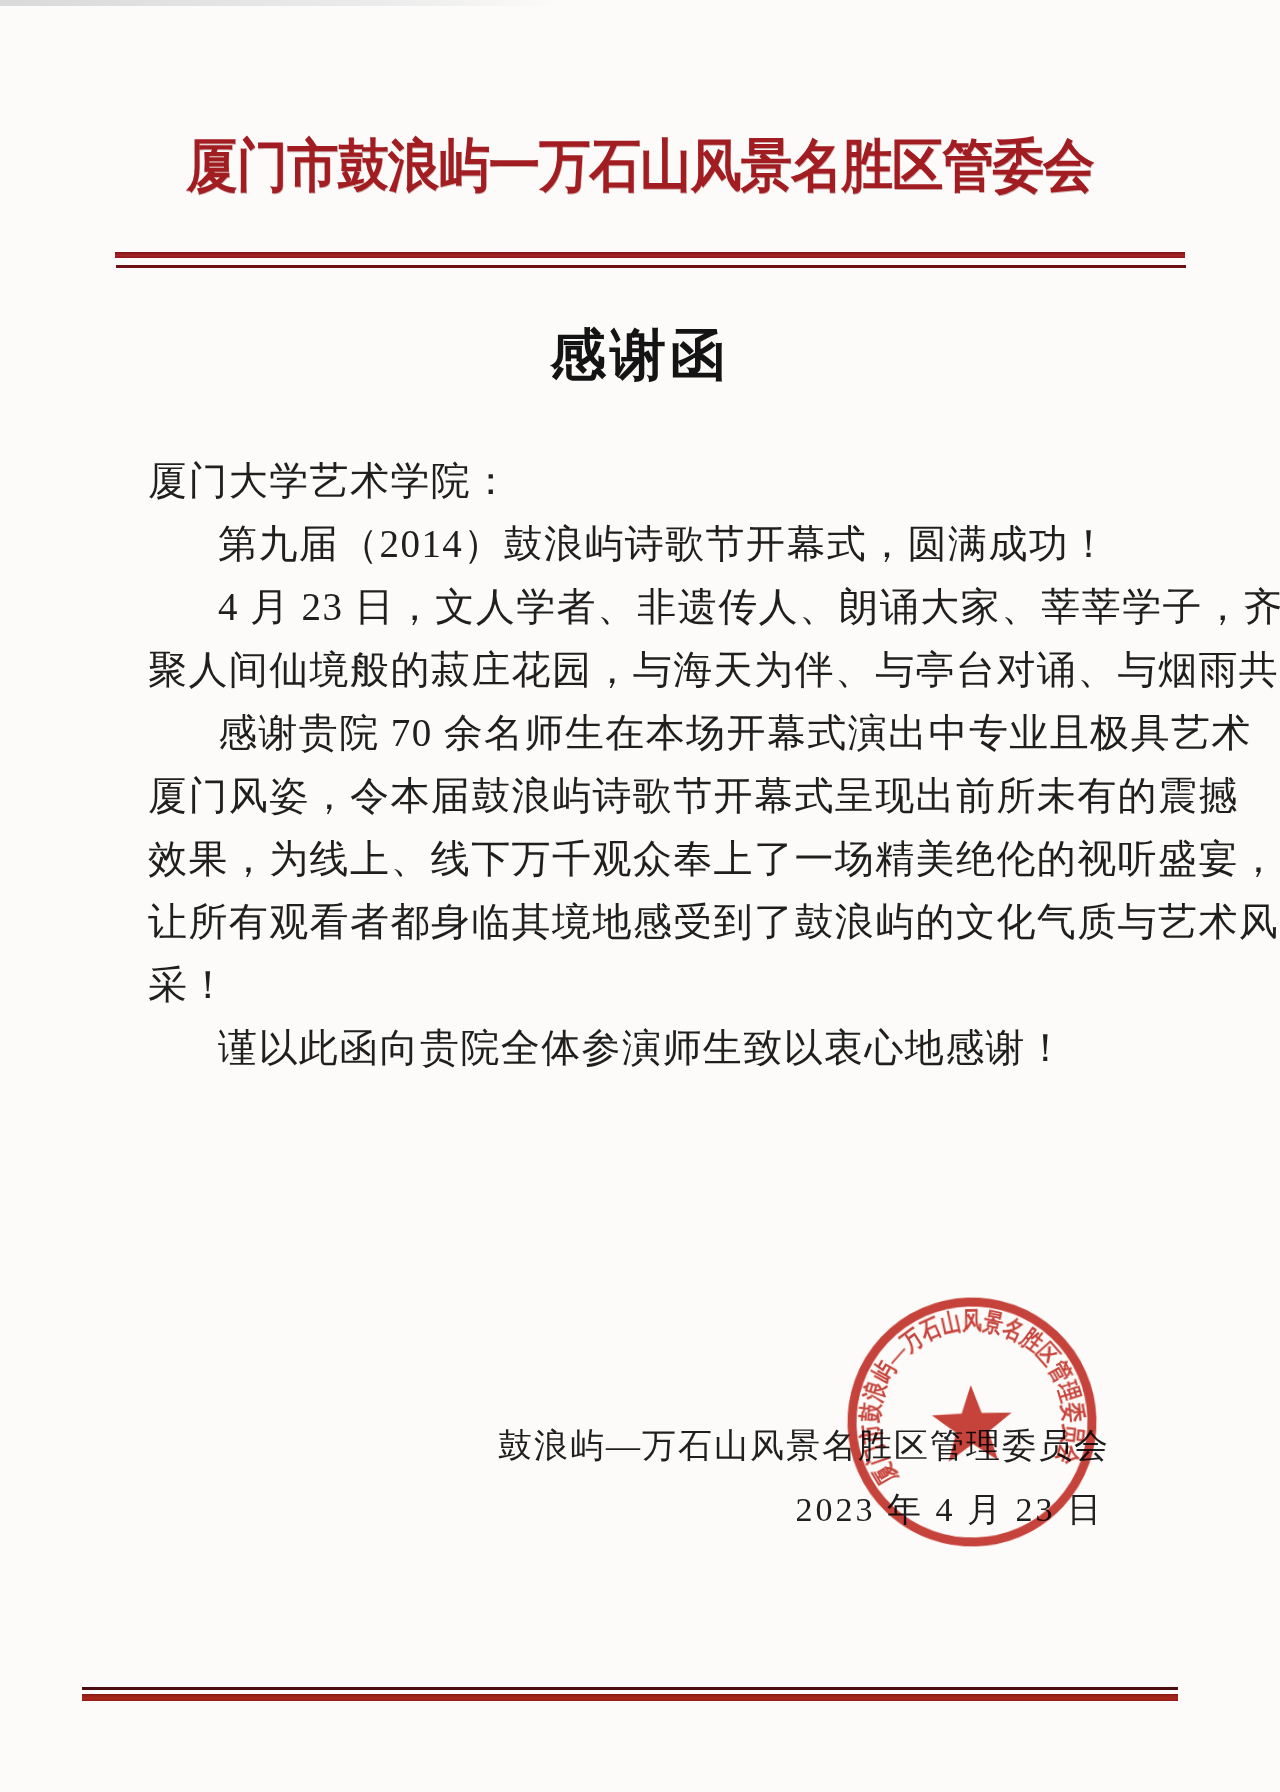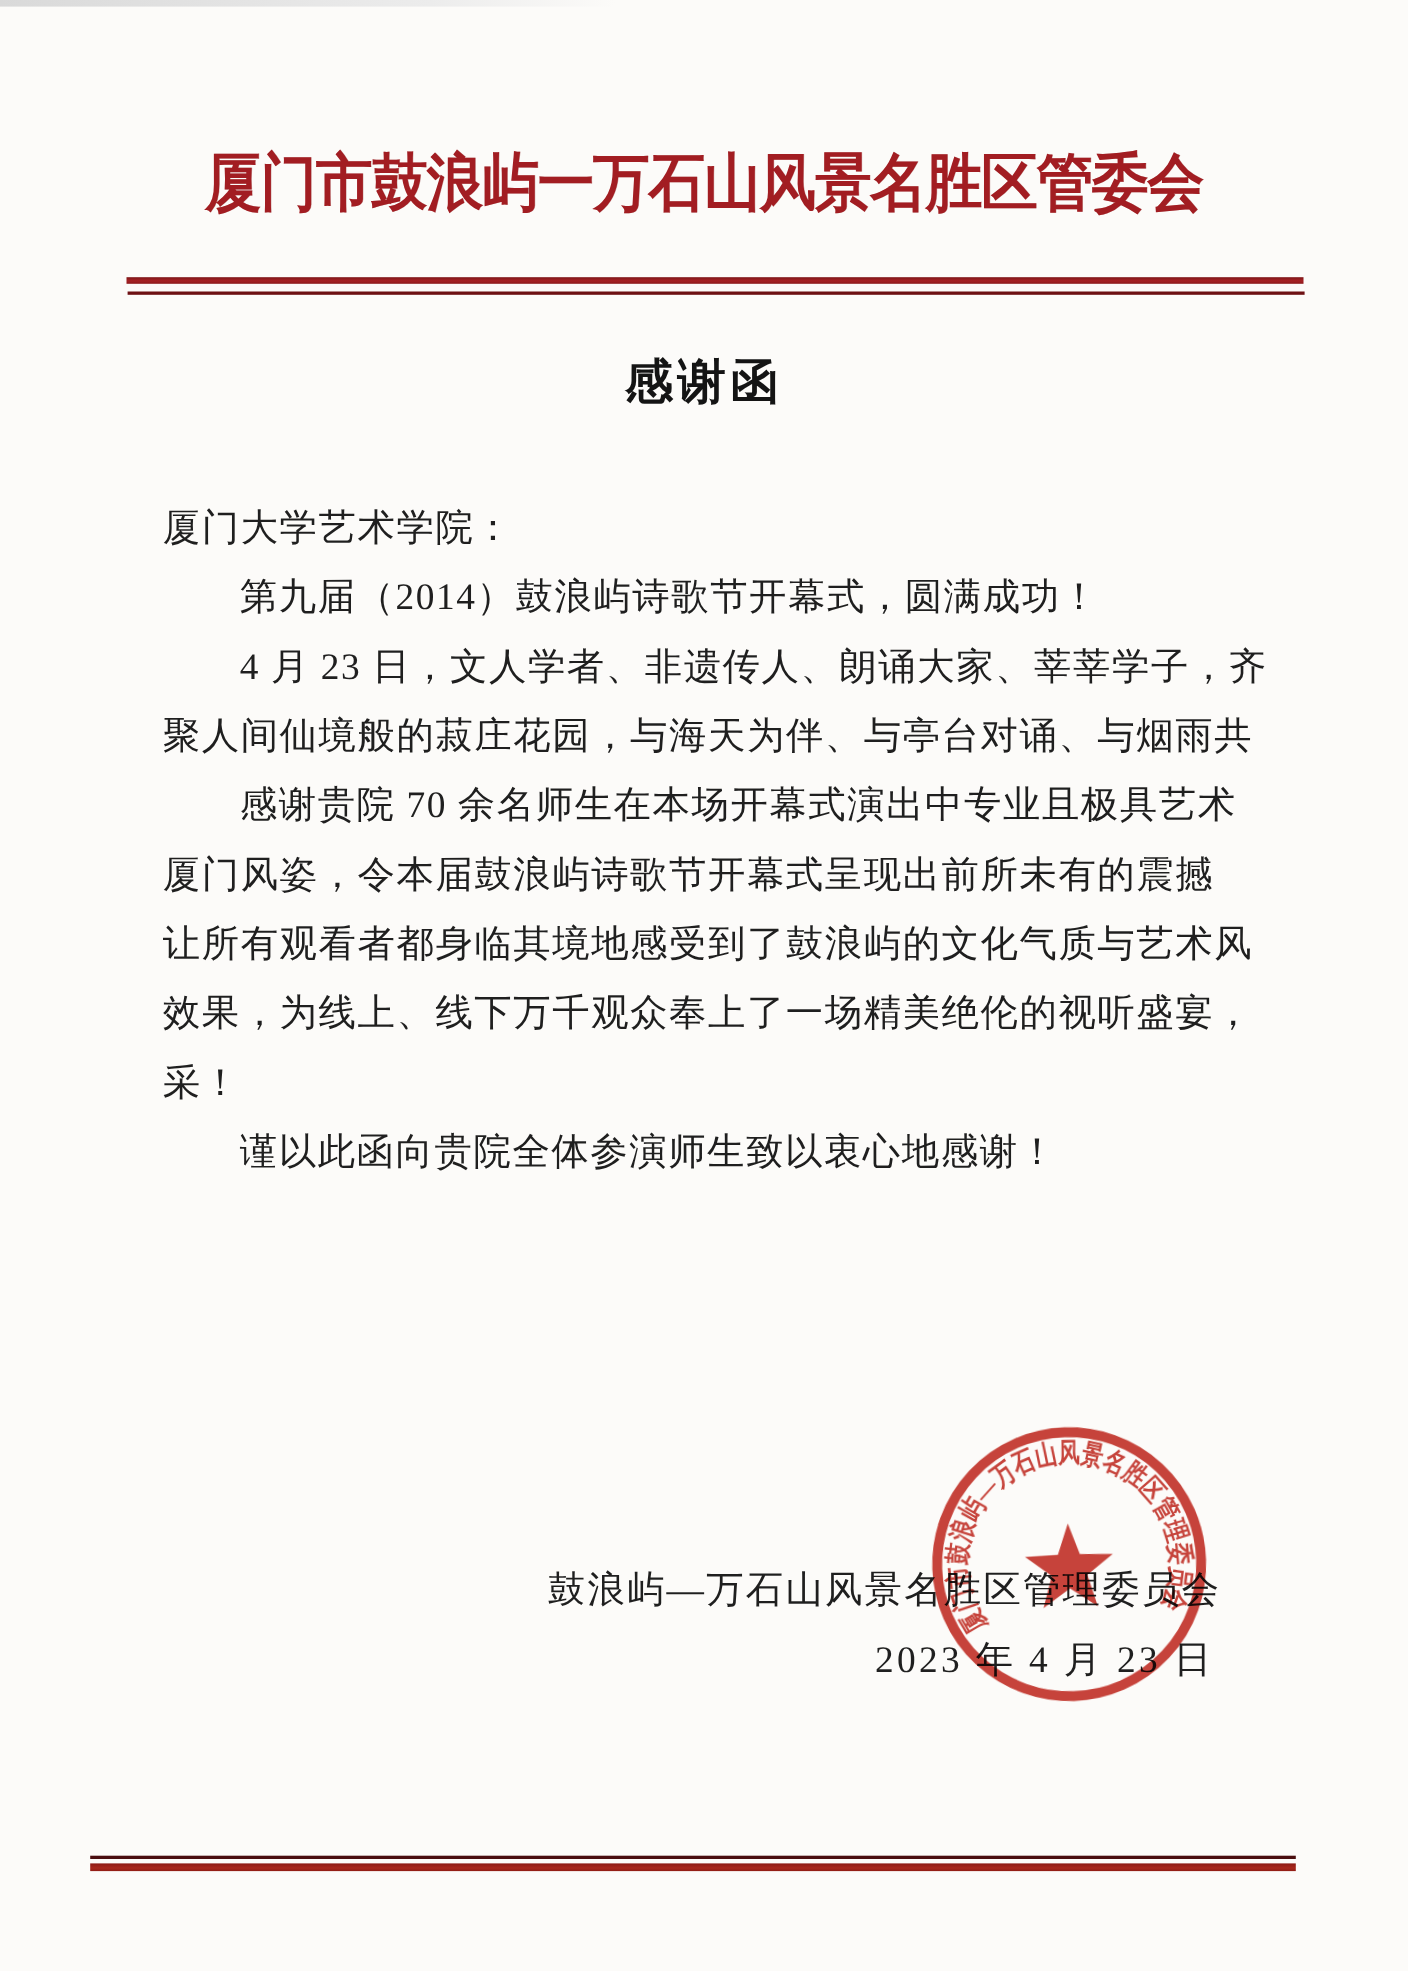--- a/index.html
+++ b/index.html
@@ -18,26 +18,26 @@
     letter-spacing:-1px;
     text-shadow:0.5px 0.5px 0 rgba(120,20,20,.35);
   }
   .rule-top-thick{position:absolute;left:115px;top:252px;width:1070px;height:6px;
     background:linear-gradient(180deg,#7c1416,#a62225 55%,#8c191c);}
   .rule-top-thin{position:absolute;left:116px;top:265px;width:1070px;height:3px;
     background:#6e1114;}
   
   .letter-title{
     position:absolute;left:0;top:318px;width:1280px;text-align:center;
-    font-size:44px;font-weight:bold;color:#141414;letter-spacing:4px;
+    font-size:56px;font-weight:bold;color:#141414;letter-spacing:4px;
   }
   
   .letter-body{
     position:absolute;left:148px;top:449px;width:995px;
-    font-size:34px;line-height:63px;color:#1f1f1f;letter-spacing:1.4px;
+    font-size:39px;line-height:63px;color:#1f1f1f;letter-spacing:1.4px;
   }
   .line{white-space:nowrap;}
   .line.indent{padding-left:70px;}
   
   .signature-block{
     position:absolute;right:170px;top:1414px;text-align:right;
     font-size:34px;line-height:64px;color:#1f1f1f;letter-spacing:2px;white-space:nowrap;
   }
   .signature-date{letter-spacing:3px;padding-right:6px;}
   
@@ -65,22 +65,22 @@
 
 <div class="letter-title">感谢函</div>
 
 <div class="letter-body">
   <div class="line">厦门大学艺术学院：</div>
   <div class="line indent">第九届（2014）鼓浪屿诗歌节开幕式，圆满成功！</div>
   <div class="line indent">4 月 23 日，文人学者、非遗传人、朗诵大家、莘莘学子，齐</div>
   <div class="line">聚人间仙境般的菽庄花园，与海天为伴、与亭台对诵、与烟雨共</div>
   <div class="line indent">感谢贵院 70 余名师生在本场开幕式演出中专业且极具艺术</div>
   <div class="line">厦门风姿，令本届鼓浪屿诗歌节开幕式呈现出前所未有的震撼</div>
+  <div class="line">效果，为线上、线下万千观众奉上了一场精美绝伦的视听盛宴，</div>
   <div class="line">让所有观看者都身临其境地感受到了鼓浪屿的文化气质与艺术风</div>
-  <div class="line">效果，为线上、线下万千观众奉上了一场精美绝伦的视听盛宴，</div>
   <div class="line">采！</div>
   <div class="line indent">谨以此函向贵院全体参演师生致以衷心地感谢！</div>
 </div>
 
 <div class="signature-block">
   <div>鼓浪屿—万石山风景名胜区管理委员会</div>
   <div class="signature-date">2023 年 4 月 23 日</div>
 </div>
 
 <svg class="seal" viewBox="0 0 270 270" aria-hidden="true">

